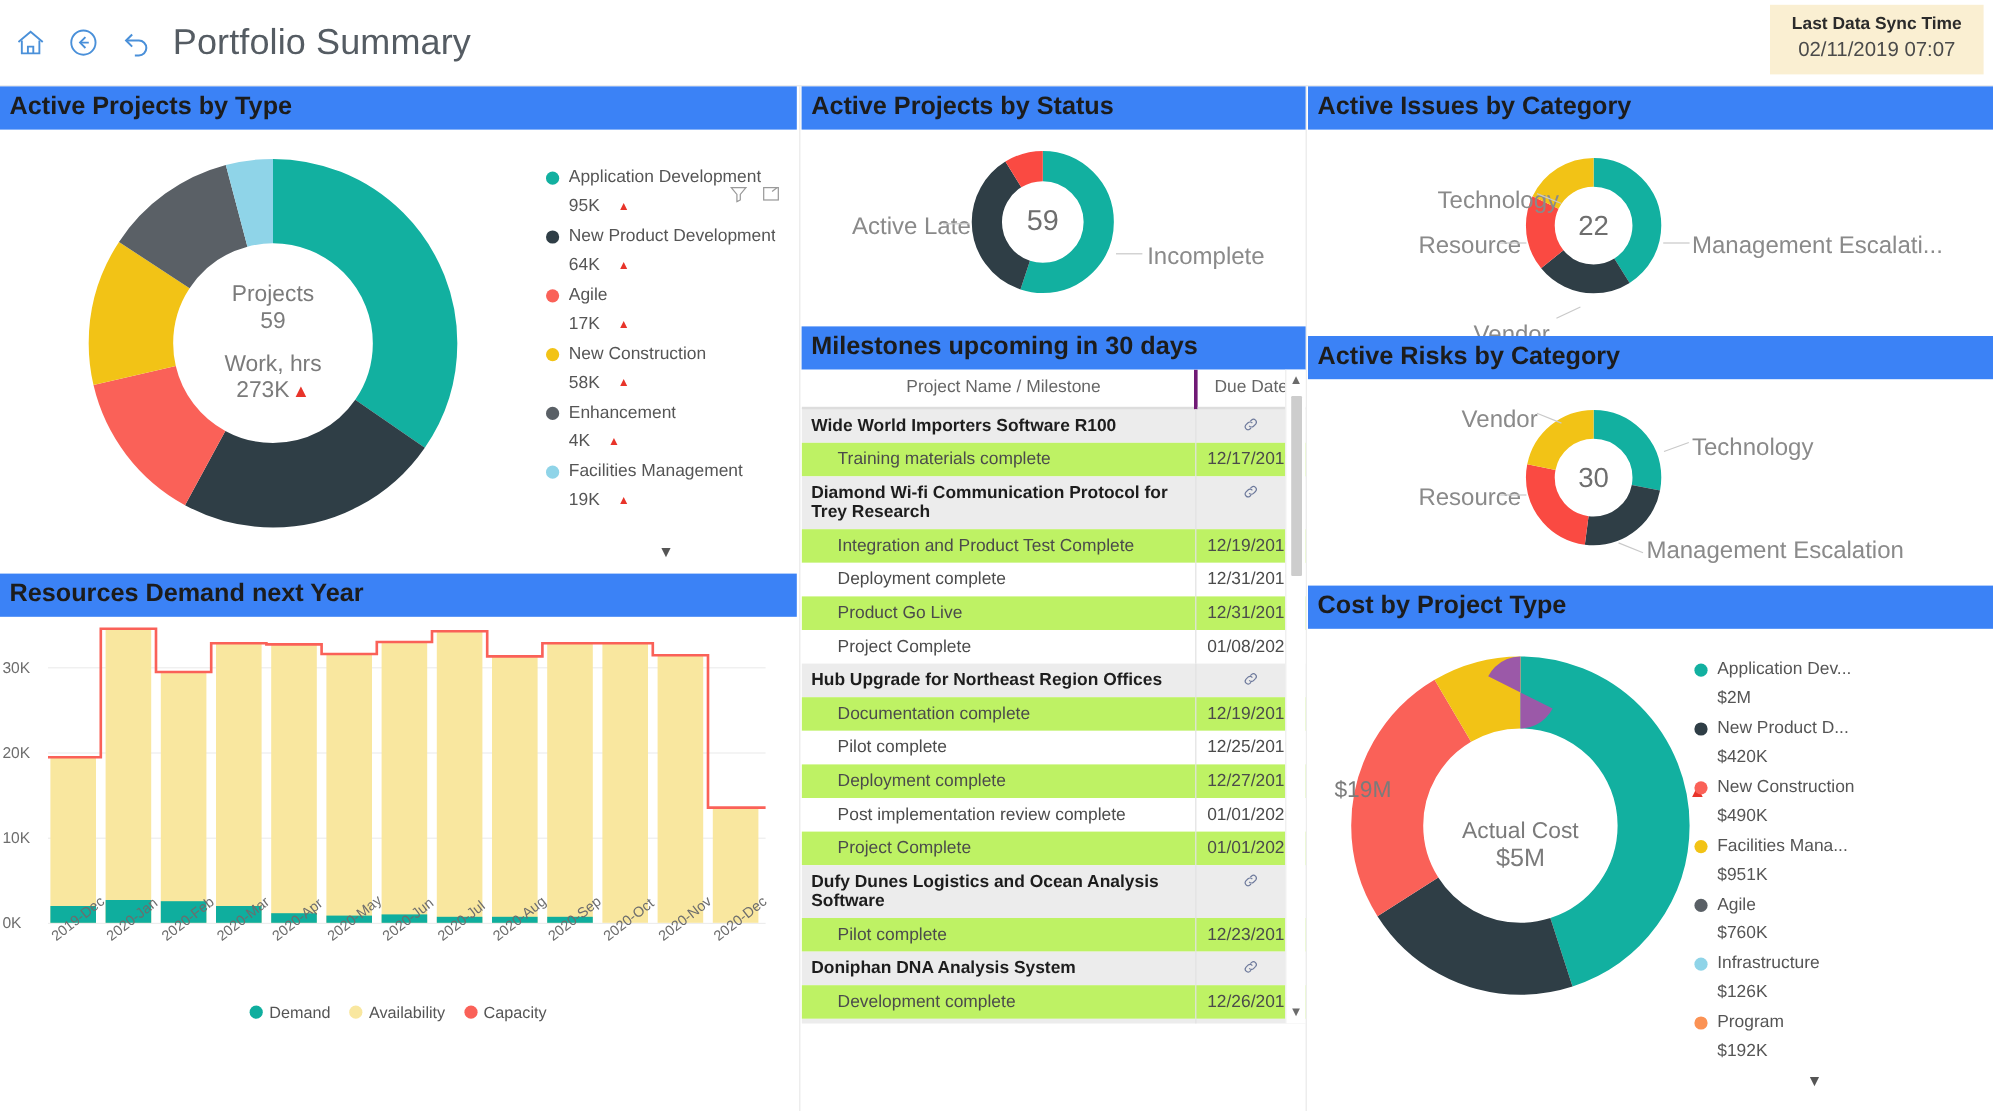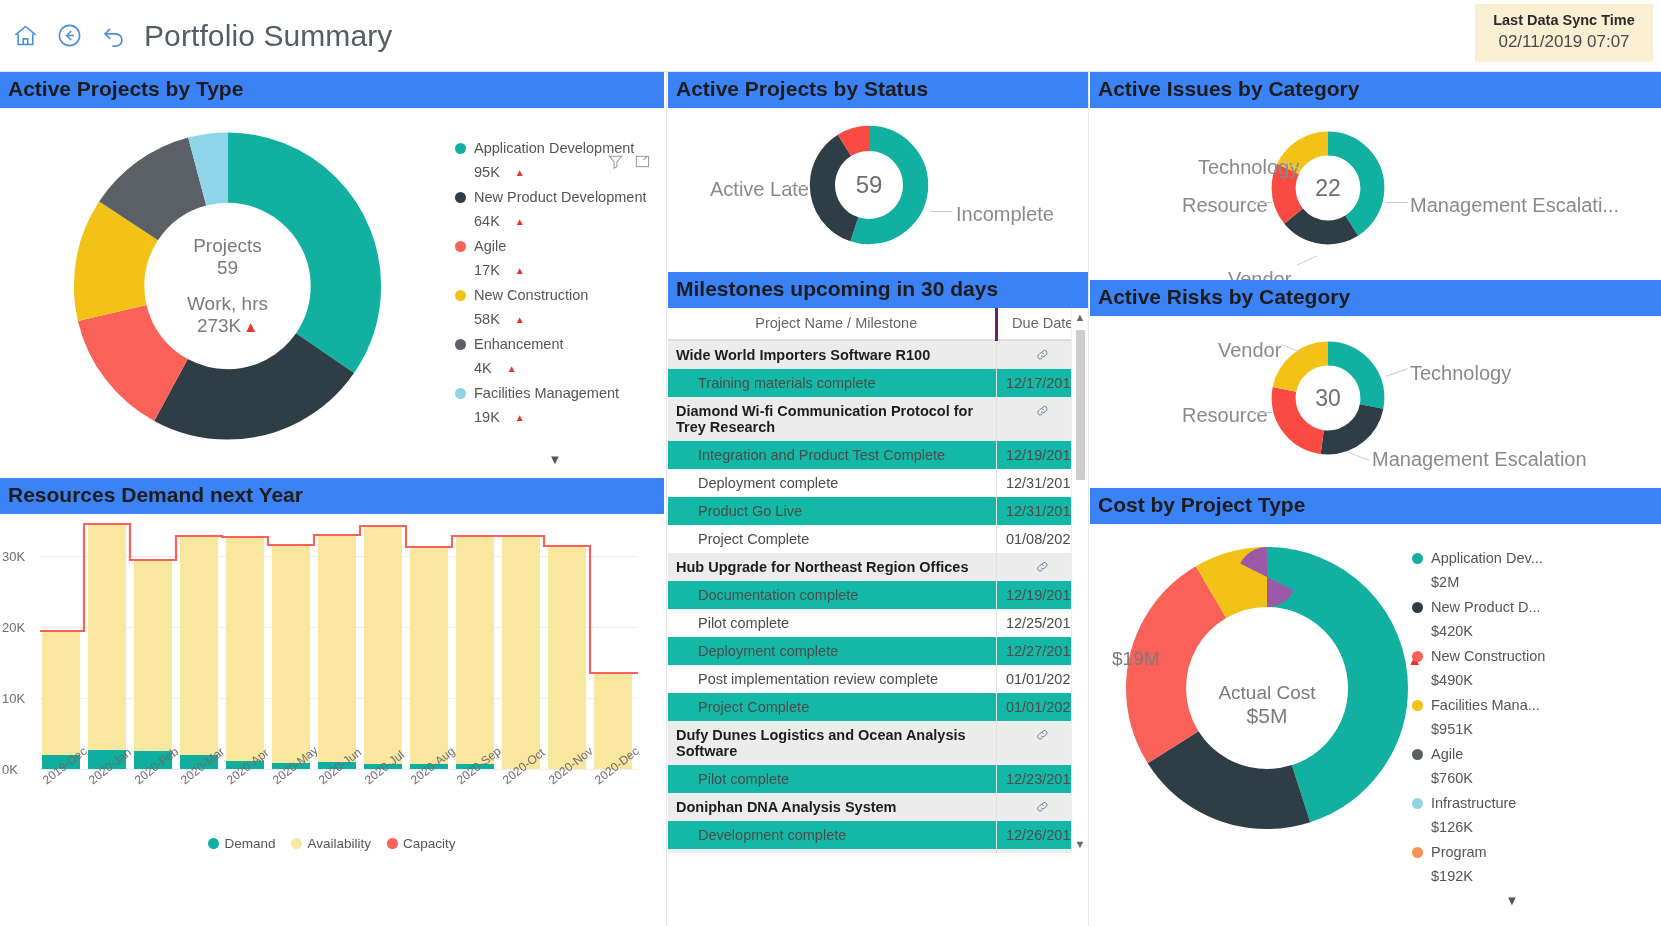--- a/index.html
+++ b/index.html
@@ -76,21 +76,21 @@
   .ms-table { width: 100%; border-collapse: collapse; font-size: 14.5px; table-layout: fixed; }
   .ms-table th {
     font-weight: normal; color: #666; font-size: 14.5px;
     padding: 7px 6px 8px; text-align: center;
     border-bottom: 2px solid #ddd; background: #fff;
   }
   .ms-table th.c1 { border-right: 3px solid #701a75; padding-left: 16px; }
   .ms-table td { padding: 6px 8px; color: #4b4b4b; vertical-align: middle; }
   .ms-table td.date { text-align: center; width: 92px; border-left: 1px solid #e2e2e2; color:#4b4b4b; }
   tr.group td { font-weight: bold; color: #1d1d1d; background: #ececec; }
-  tr.alt td { background: #14b8a6; }
+  tr.alt td { background: #bef264; }
   tr.plain td { background: #ffffff; }
   td.child { padding-left: 30px; }
   .link-icon { display:inline-block; color:#6e7a9c; }
   .link-icon svg { width: 15px; height: 12px; }
 
   .tbl-scroll {
     position: relative; width: 100%; height: 545px; overflow: hidden;
   }
   .scrollbar {
     position: absolute; right: 0; top: 0; bottom: 0; width: 17px;

